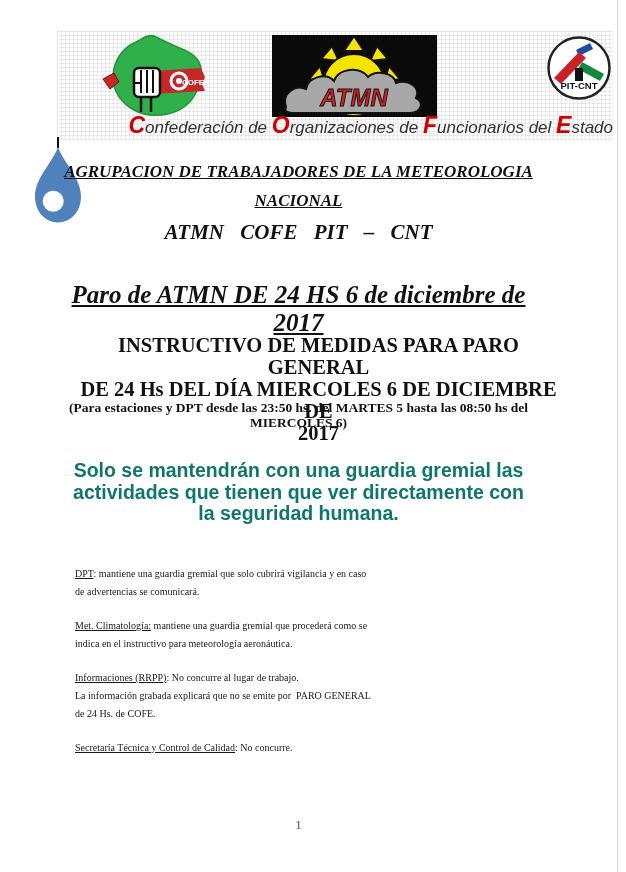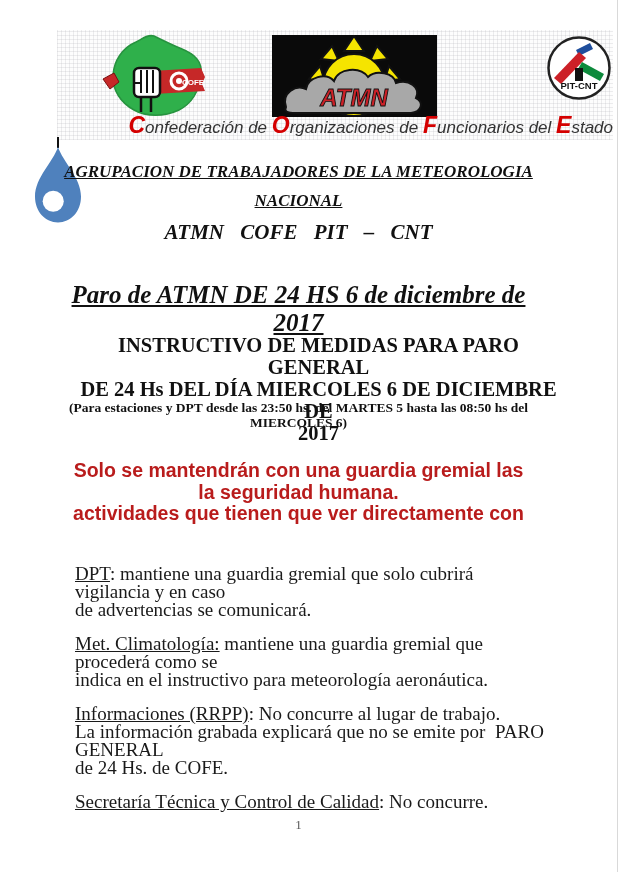--- a/index.html
+++ b/index.html
@@ -30,25 +30,25 @@
   .tick { position:absolute; left:57px; top:137px; width:2px; height:11px; background:#111; }
   .drop { position:absolute; left:35px; top:146px; }
 
   
   .cblock { position:absolute; left:57px; width:483px; text-align:center; }
   .h-agrupacion { top:157px; font-size:17px; font-weight:bold; font-style:italic; line-height:29px;text-decoration:underline; }
   .h-orgs       { top:220px; font-size:21px; font-weight:bold; font-style:italic; word-spacing:11px; }
   .h-paro       { top:281px; font-size:25px; font-weight:bold; font-style:italic; text-decoration:underline; }
   .h-instr      { top:334px; font-size:20.5px; font-weight:bold; line-height:22px;margin-left:20px; }
   .h-nota       { top:400px; font-size:13.5px; font-weight:bold; line-height:15px; }
-  .h-solo       { top:460px; font-family:"Liberation Sans", sans-serif; font-size:19.5px; font-weight:bold; line-height:21.5px; color:#b91c1c; }
+  .h-solo       { top:460px; font-family:"Liberation Sans", sans-serif; font-size:19.5px; font-weight:bold; line-height:21.5px; color:#0f766e; }
 
   
   .bodytext { position:absolute; left:75px; top:565px; width:472px;
-              font-size:19px; line-height:18px; color:#1a1a1a; }
+              font-size:10px; line-height:18px; color:#1a1a1a; }
   .para  { margin:0 0 16px 0; }
   .pline { white-space:pre-wrap; }
   .u { text-decoration:underline; }
 
   .pagenum { position:absolute; left:57px; top:817px; width:483px; text-align:center;
              font-size:13px; color:#595959; }
 </style>
 </head>
 <body>
 
@@ -126,22 +126,22 @@
   <div>2017</div>
 </div>
 
 <div class="cblock h-nota">
   <div>(Para estaciones y DPT desde las 23:50 hs. del MARTES 5 hasta las 08:50 hs del</div>
   <div>MIERCOLES 6)</div>
 </div>
 
 <div class="cblock h-solo">
   <div>Solo se mantendrán con una guardia gremial las</div>
+  <div>actividades que tienen que ver directamente con</div>
   <div>la seguridad humana.</div>
-  <div>actividades que tienen que ver directamente con</div>
 </div>
 
 <div class="bodytext">
 
   <div class="para">
     <div class="pline"><span class="u">DPT</span><span>: mantiene una guardia gremial que solo cubrirá vigilancia y en caso</span></div>
     <div class="pline">de advertencias se comunicará.</div>
   </div>
 
   <div class="para">

